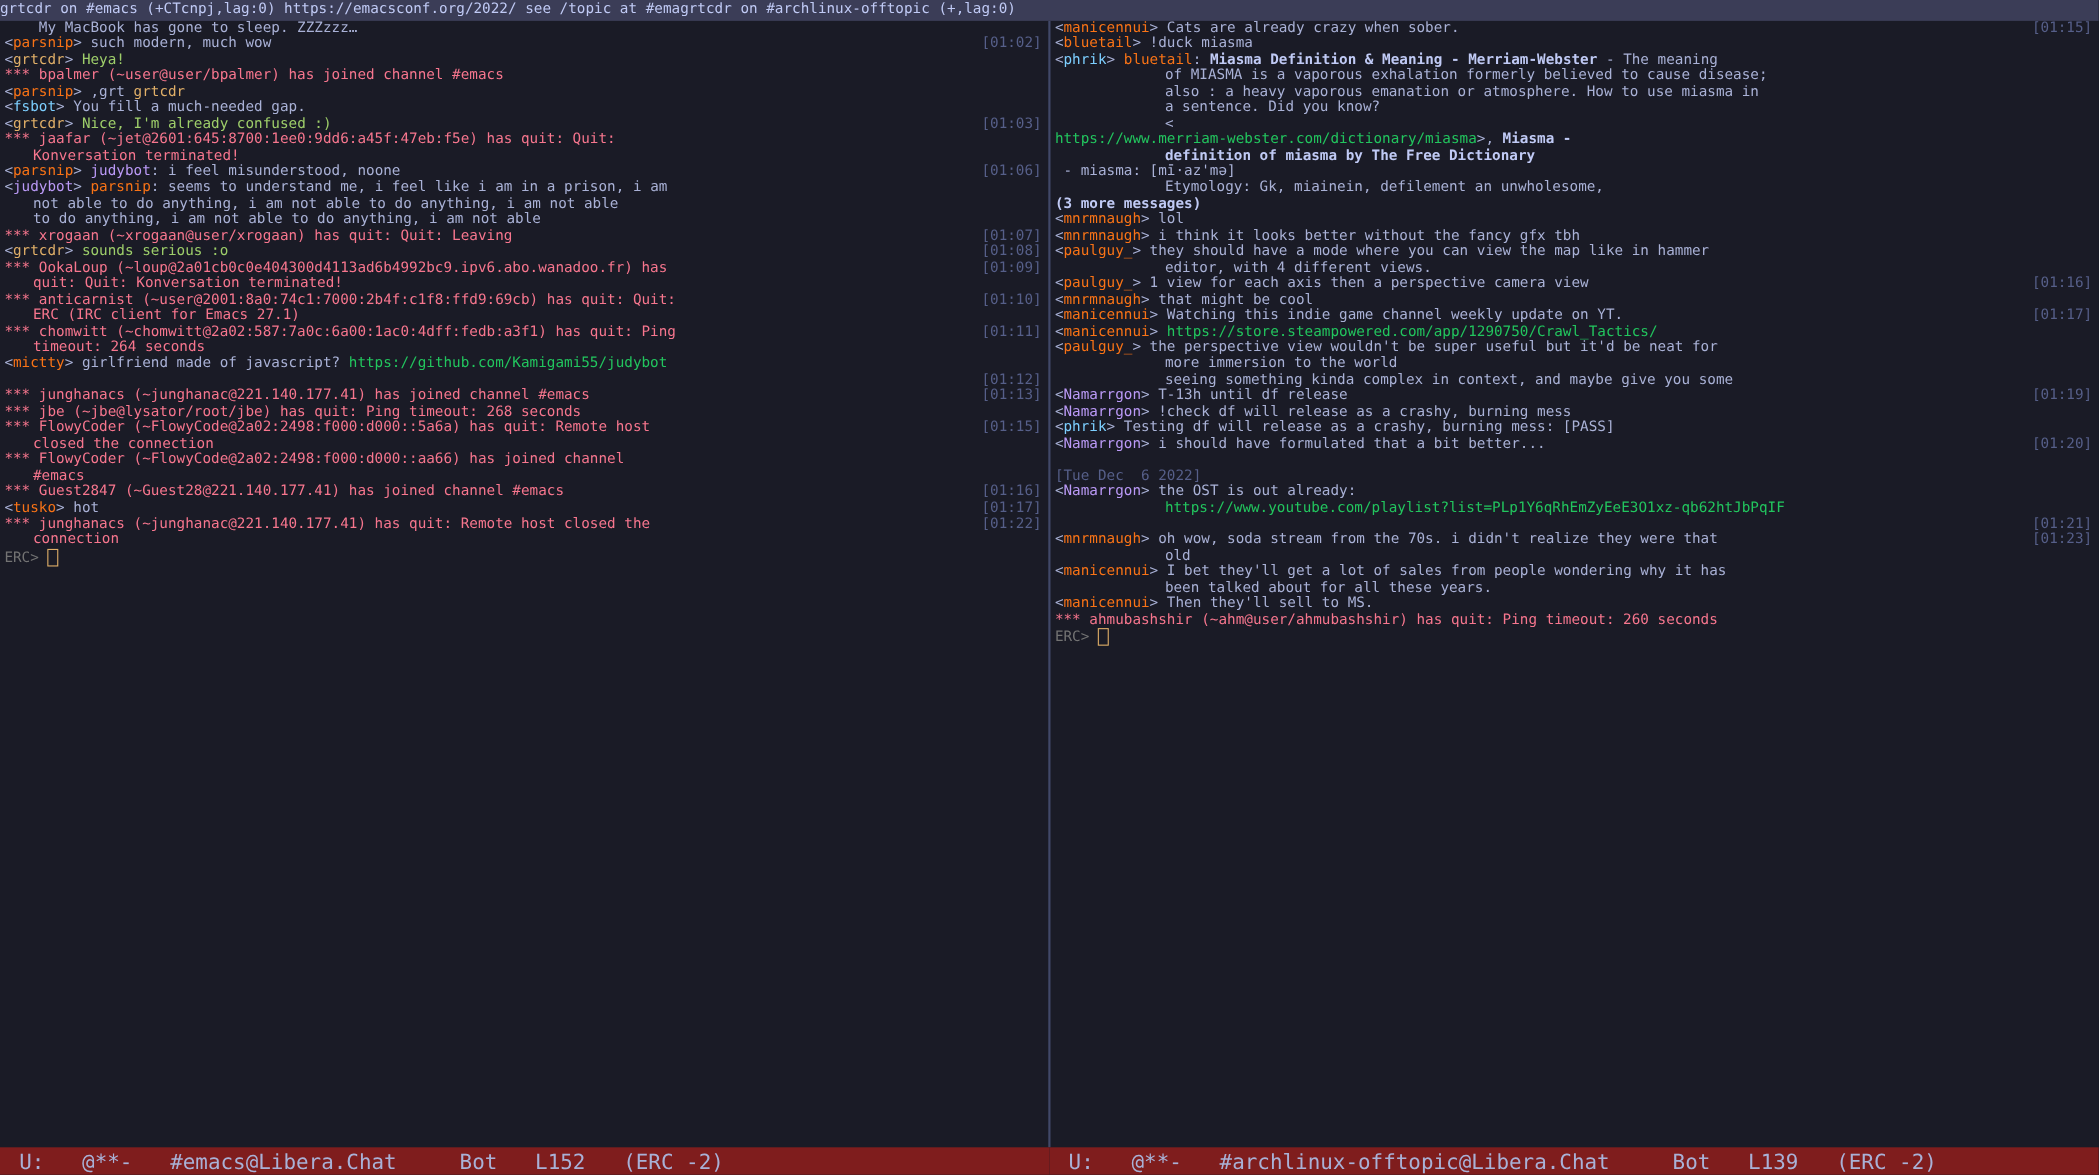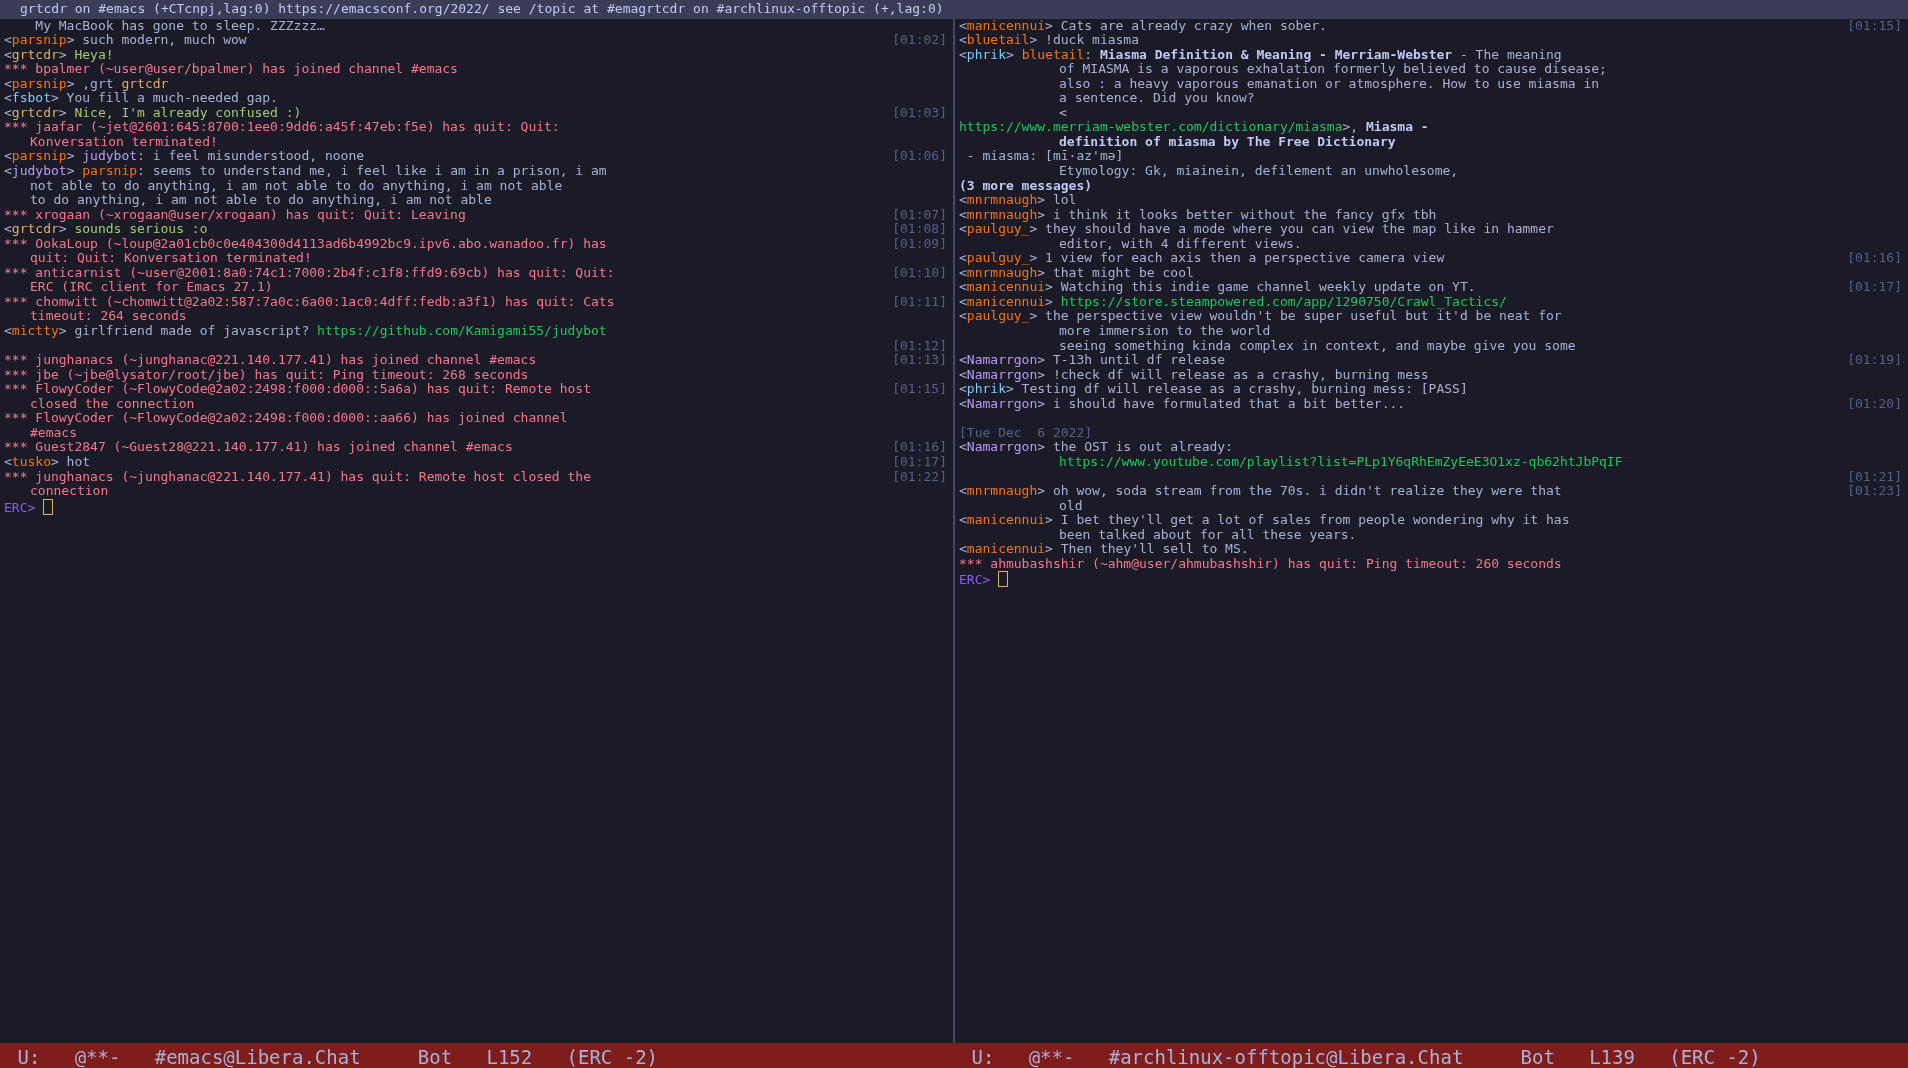--- a/index.html
+++ b/index.html
@@ -1,31 +1,31 @@
 <!DOCTYPE html>
 <html><head>
 <meta charset="utf-8">
 <style>
   html,body{margin:0;padding:0;background:#1a1b26;color:#a9b1d6;font-family:'Menlo','Consolas',monospace;font-size:13px;line-height:1.12;width:1908px;height:1068px;overflow:hidden}
-  .titlebar{background:#3b3d57;color:#c0caf5;padding:2px 20px;white-space:pre}
+  .titlebar{background:#3b3d57;color:#c0caf5;padding:2px 0;white-space:pre}
   .split{display:flex;height:calc(100% - 20px - 24px)}
   .pane{flex:1;overflow:hidden;position:relative;padding:0 4px}
   .sep{width:2px;background:#414868}
   .line{white-space:pre-wrap;word-break:break-all;position:relative;padding-right:60px}
   .ts{position:absolute;right:2px;top:0;color:#565f89}
   .nick{color:#f97316}
   .nick-alt{color:#bb9af7}
   .sys{color:#f7768e}
   .grt{color:#e0af68}
   .msg{color:#a9b1d6}
   .green{color:#9ece6a}
   .cyan{color:#7dcfff}
   .link{color:#22c55e;}
   .bold{font-weight:bold;color:#c0caf5}
-  .prompt{color:#8b5cf6}
+  .prompt{color:#737373}
   .cursor{display:inline-block;width:8px;height:14px;border:1px solid #e0af68;vertical-align:text-bottom}
   .modeline{background:#7f1d1d;color:#a9b1d6;padding:4px 6px;display:flex;gap:2px;white-space:pre;font-size:19px}
   .modelines{display:flex}
   .modelines>div{flex:1}
   .datestamp{color:#565f89}
   .wrap{padding-left:26px;display:block}
   .wrap2{padding-left:100px;display:block}
 </style>
 </head>
 <body>
@@ -41,21 +41,21 @@
       <div class="line"><span class="msg">&lt;</span><span class="nick">parsnip</span><span class="msg">&gt; ,grt </span><span class="grt">grtcdr</span></div>
       <div class="line"><span class="msg">&lt;</span><span class="cyan">fsbot</span><span class="msg">&gt; You fill a much-needed gap.</span></div>
       <div class="line"><span class="msg">&lt;</span><span class="grt">grtcdr</span><span class="msg">&gt; </span><span class="green">Nice, I'm already confused :)</span><span class="ts">[01:03]</span></div>
       <div class="line"><span class="sys">*** jaafar (~jet@2601:645:8700:1ee0:9dd6:a45f:47eb:f5e) has quit: Quit:</span><span class="sys wrap">Konversation terminated!</span></div>
       <div class="line"><span class="msg">&lt;</span><span class="nick">parsnip</span><span class="msg">&gt; </span><span class="nick-alt">judybot</span><span class="msg">: i feel misunderstood, noone</span><span class="ts">[01:06]</span></div>
       <div class="line"><span class="msg">&lt;</span><span class="nick-alt">judybot</span><span class="msg">&gt; </span><span class="nick">parsnip</span><span class="msg">: seems to understand me, i feel like i am in a prison, i am</span><span class="msg wrap">not able to do anything, i am not able to do anything, i am not able</span><span class="msg wrap">to do anything, i am not able to do anything, i am not able</span></div>
       <div class="line"><span class="sys">*** xrogaan (~xrogaan@user/xrogaan) has quit: Quit: Leaving</span><span class="ts">[01:07]</span></div>
       <div class="line"><span class="msg">&lt;</span><span class="grt">grtcdr</span><span class="msg">&gt; </span><span class="green">sounds serious :o</span><span class="ts">[01:08]</span></div>
       <div class="line"><span class="sys">*** OokaLoup (~loup@2a01cb0c0e404300d4113ad6b4992bc9.ipv6.abo.wanadoo.fr) has</span><span class="sys wrap">quit: Quit: Konversation terminated!</span><span class="ts">[01:09]</span></div>
       <div class="line"><span class="sys">*** anticarnist (~user@2001:8a0:74c1:7000:2b4f:c1f8:ffd9:69cb) has quit: Quit:</span><span class="sys wrap">ERC (IRC client for Emacs 27.1)</span><span class="ts">[01:10]</span></div>
-      <div class="line"><span class="sys">*** chomwitt (~chomwitt@2a02:587:7a0c:6a00:1ac0:4dff:fedb:a3f1) has quit: Cats</span><span class="sys wrap">timeout: 264 seconds</span><span class="ts">[01:11]</span></div>
+      <div class="line"><span class="sys">*** chomwitt (~chomwitt@2a02:587:7a0c:6a00:1ac0:4dff:fedb:a3f1) has quit: Ping</span><span class="sys wrap">timeout: 264 seconds</span><span class="ts">[01:11]</span></div>
       <div class="line"><span class="msg">&lt;</span><span class="nick">mictty</span><span class="msg">&gt; girlfriend made of javascript? </span><span class="link">https://github.com/Kamigami55/judybot</span></div>
       <div class="line"><span class="msg"> </span><span class="ts">[01:12]</span></div>
       <div class="line"><span class="sys">*** junghanacs (~junghanac@221.140.177.41) has joined channel #emacs</span><span class="ts">[01:13]</span></div>
       <div class="line"><span class="sys">*** jbe (~jbe@lysator/root/jbe) has quit: Ping timeout: 268 seconds</span></div>
       <div class="line"><span class="sys">*** FlowyCoder (~FlowyCode@2a02:2498:f000:d000::5a6a) has quit: Remote host</span><span class="sys wrap">closed the connection</span><span class="ts">[01:15]</span></div>
       <div class="line"><span class="sys">*** FlowyCoder (~FlowyCode@2a02:2498:f000:d000::aa66) has joined channel</span><span class="sys wrap">#emacs</span></div>
       <div class="line"><span class="sys">*** Guest2847 (~Guest28@221.140.177.41) has joined channel #emacs</span><span class="ts">[01:16]</span></div>
       <div class="line"><span class="msg">&lt;</span><span class="nick">tusko</span><span class="msg">&gt; hot</span><span class="ts">[01:17]</span></div>
       <div class="line"><span class="sys">*** junghanacs (~junghanac@221.140.177.41) has quit: Remote host closed the</span><span class="sys wrap">connection</span><span class="ts">[01:22]</span></div>
       <div class="line"><span class="prompt">ERC&gt; </span><span class="cursor"></span></div>

